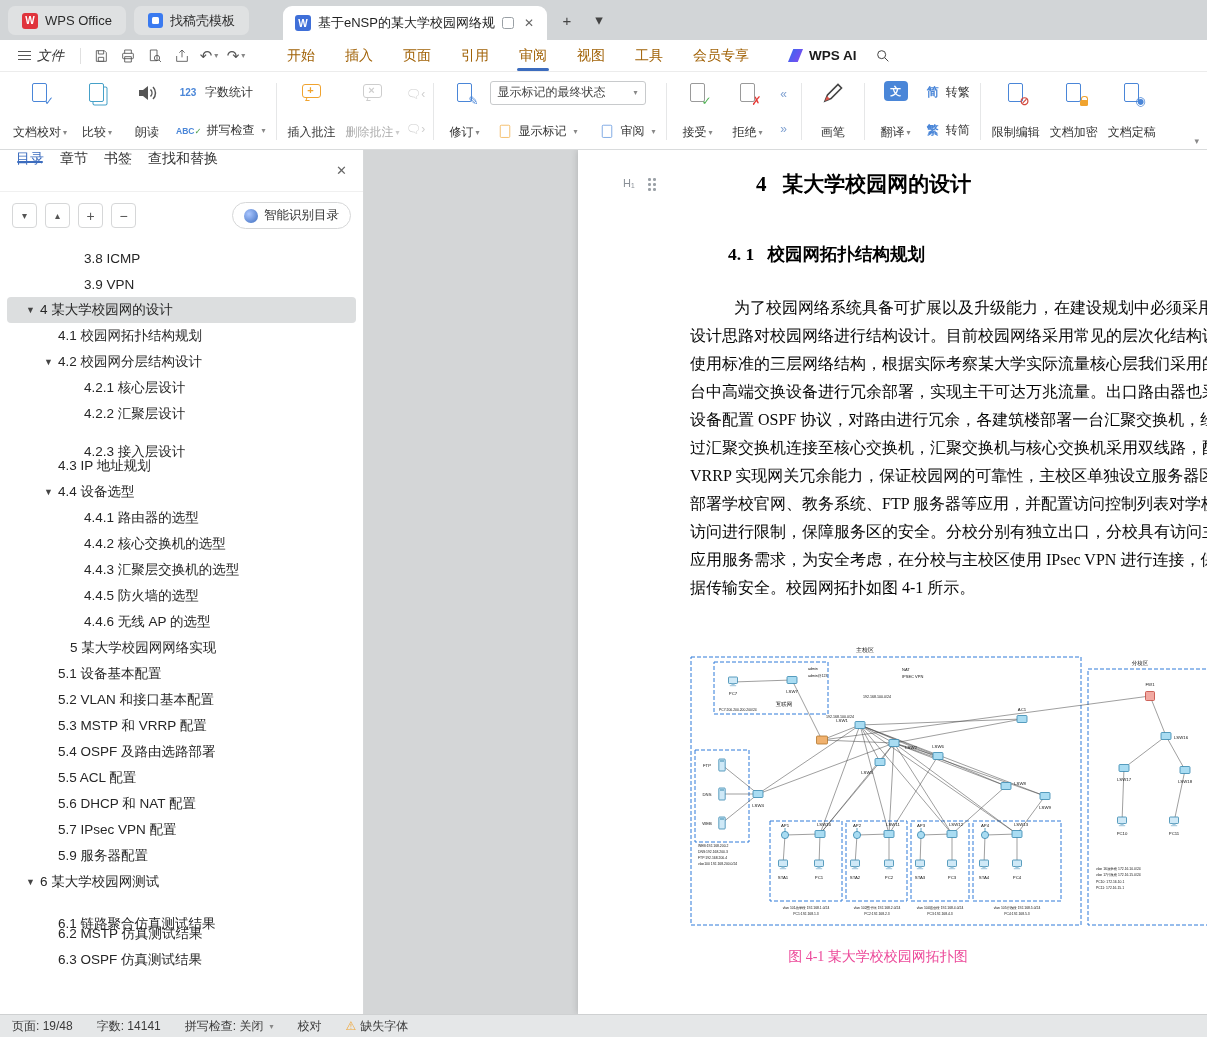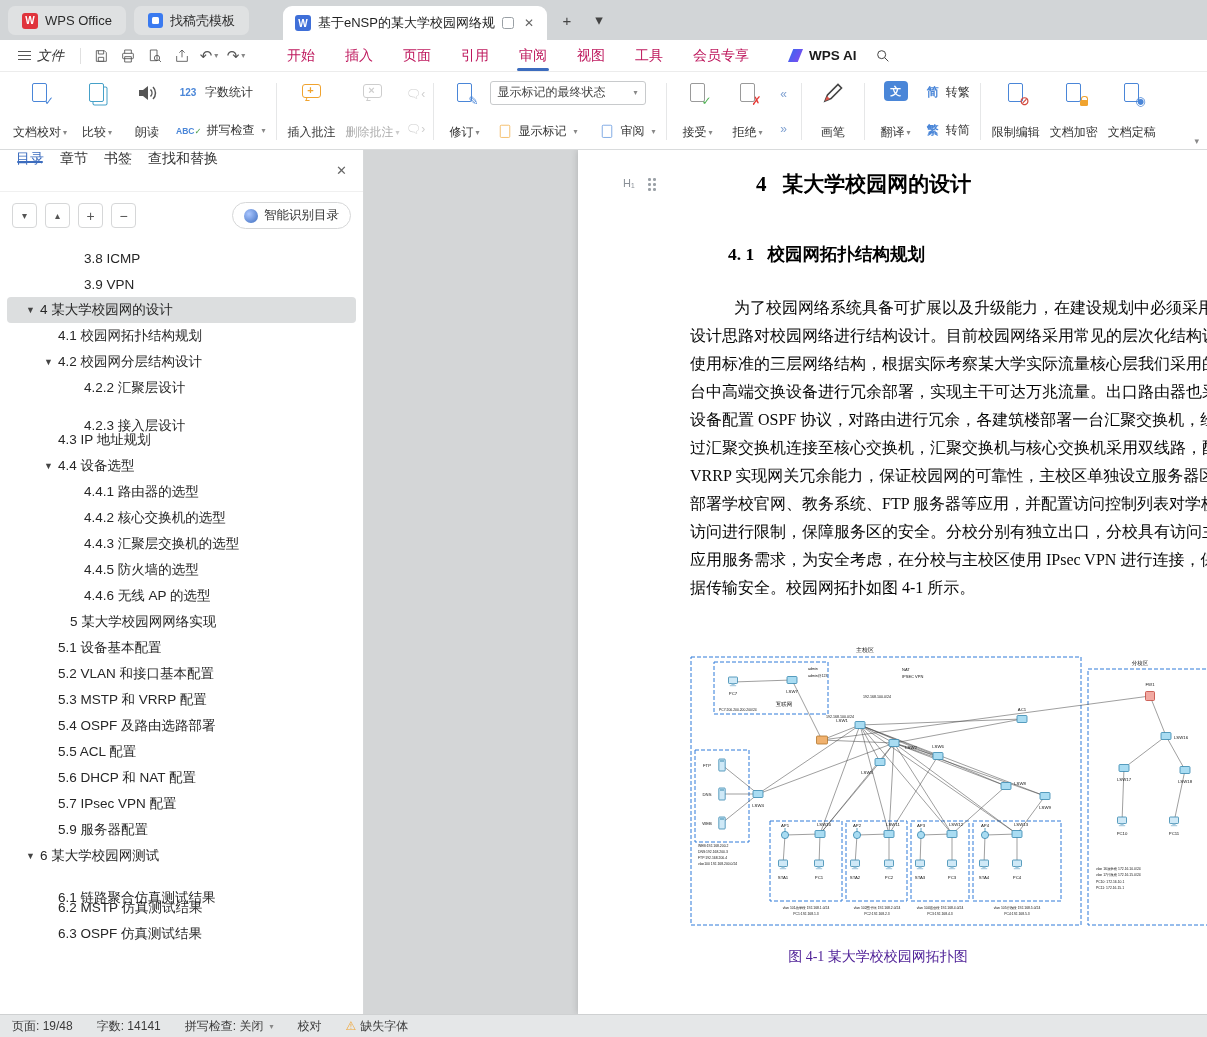--- a/index.html
+++ b/index.html
@@ -24,21 +24,21 @@
 .file-btn{display:flex;align-items:center;gap:6px;font-size:13.5px;color:#333;padding:0 8px;font-style:italic;}
 .hamburger{display:flex;flex-direction:column;gap:2.5px;}
 .hamburger i{display:block;width:13px;height:1.6px;background:#555;}
 .vsep{width:1px;height:16px;background:#e0e0e0;margin:0 8px;}
 .qat{display:flex;align-items:center;gap:3px;}
 .qat-btn{height:24px;min-width:24px;display:flex;align-items:center;justify-content:center;border-radius:3px;padding:0 2px;}
 .qat-btn svg{width:16px;height:16px;stroke:#555;fill:none;stroke-width:1.3;}
 .undo-txt{font-size:15px;color:#555;line-height:1;}
 .dd{font-size:8px;color:#888;margin-left:2px;}
 .menu-items{display:flex;margin-left:24px;height:100%;}
-.menu-item{padding:0 15px;display:flex;align-items:center;font-size:14px;color:#be185d;position:relative;cursor:default;}
+.menu-item{padding:0 15px;display:flex;align-items:center;font-size:14px;color:#a16207;position:relative;cursor:default;}
 .menu-item.active::after{content:'';position:absolute;left:13px;right:13px;bottom:0;height:3px;background:#3c6cbe;border-radius:2px;}
 .wpsai{display:flex;align-items:center;gap:6px;margin-left:24px;font-size:13.5px;font-weight:bold;color:#1b1b1b;}
 .ai-logo{width:15px;height:13px;background:linear-gradient(120deg,#2f6bf0,#8a46f0);clip-path:polygon(0 100%,35% 0,100% 0,65% 100%);}
 .search-btn{margin-left:18px;display:flex;align-items:center;}
 .search-btn svg{width:16px;height:16px;stroke:#444;fill:none;stroke-width:1.5;}
 
 
 .ribbon{height:78px;background:#fff;border-bottom:1px solid #d9dbdc;display:flex;align-items:stretch;padding:5px 8px 3px;position:relative;}
 .rsep{width:1px;background:#e6e7e8;margin:6px 6px;}
 .rbig{display:flex;flex-direction:column;align-items:center;justify-content:space-between;padding:4px 5px 5px;border-radius:4px;min-width:50px;}
@@ -89,21 +89,21 @@
 .h1-badge{position:absolute;left:45px;top:27px;font-size:11px;color:#8a9097;}
 .drag-dots{position:absolute;left:70px;top:28px;display:grid;grid-template-columns:repeat(2,3px);grid-auto-rows:3px;gap:2px;}
 .drag-dots i{width:2.6px;height:2.6px;background:#9aa0a6;border-radius:50%;}
 .chapter{position:absolute;left:178px;top:20px;font-family:"Liberation Serif","DejaVu Serif",serif;font-size:21px;font-weight:bold;color:#000;white-space:pre;}
 .section{position:absolute;left:150px;top:92px;font-family:"Liberation Serif","DejaVu Serif",serif;font-size:17.5px;font-weight:bold;color:#000;white-space:pre;}
 .para{position:absolute;left:112px;top:144px;}
 .para-line{height:28px;line-height:28px;font-family:"Liberation Serif","DejaVu Serif",serif;font-size:16px;color:#060606;white-space:pre;}
 .para-line:first-child{padding-left:44px;}
 .figure{position:absolute;left:110px;top:488px;width:519px;height:300px;}
 .figure svg{display:block;font-family:"Liberation Sans","DejaVu Sans",sans-serif;}
-.fig-caption{position:absolute;left:100px;top:798px;width:400px;text-align:center;font-family:"Liberation Serif","DejaVu Serif",serif;font-size:14px;color:#4c1d95;}
+.fig-caption{position:absolute;left:100px;top:798px;width:400px;text-align:center;font-family:"Liberation Serif","DejaVu Serif",serif;font-size:14px;color:#ec4899;}
 
 
 .statusbar{height:23px;background:#e5e7e8;border-top:1px solid #cfd1d2;display:flex;align-items:center;font-size:12px;color:#3a3a3a;padding:0 12px;gap:24px;}
 .sb-item{display:flex;align-items:center;gap:4px;white-space:nowrap;text-align:right;}
 .warn-ic{color:#f0a32f;font-size:12px;}
 </style>
 </head>
 <body>
 
 <div class="tabbar">
@@ -394,20 +394,23 @@
         <div class="toc-row selected">
           <span class="toc-arrow" style="left: 19px;">▼</span>
           <span class="toc-label" style="padding-left: 33px;">4  某大学校园网的设计</span>
         </div>
         <div class="toc-row">
           <span class="toc-label" style="padding-left: 51px;">4.1  校园网拓扑结构规划</span>
         </div>
         <div class="toc-row">
           <span class="toc-arrow" style="left: 37px;">▼</span>
           <span class="toc-label" style="padding-left: 51px;">4.2  校园网分层结构设计</span>
+        </div>
+        <div class="toc-row">
+          <span class="toc-label" style="padding-left: 77px;">4.2.1  核心层设计</span>
         </div>
         <div class="toc-row">
           <span class="toc-label" style="padding-left: 77px;">4.2.2  汇聚层设计</span>
         </div>
         <div class="toc-row">
           <span class="toc-label" style="padding-left: 77px; margin-top: 24px;">4.2.3  接入层设计</span>
         </div>
         <div class="toc-row">
           <span class="toc-label" style="padding-left: 51px;">4.3  IP 地址规划</span>
         </div>

